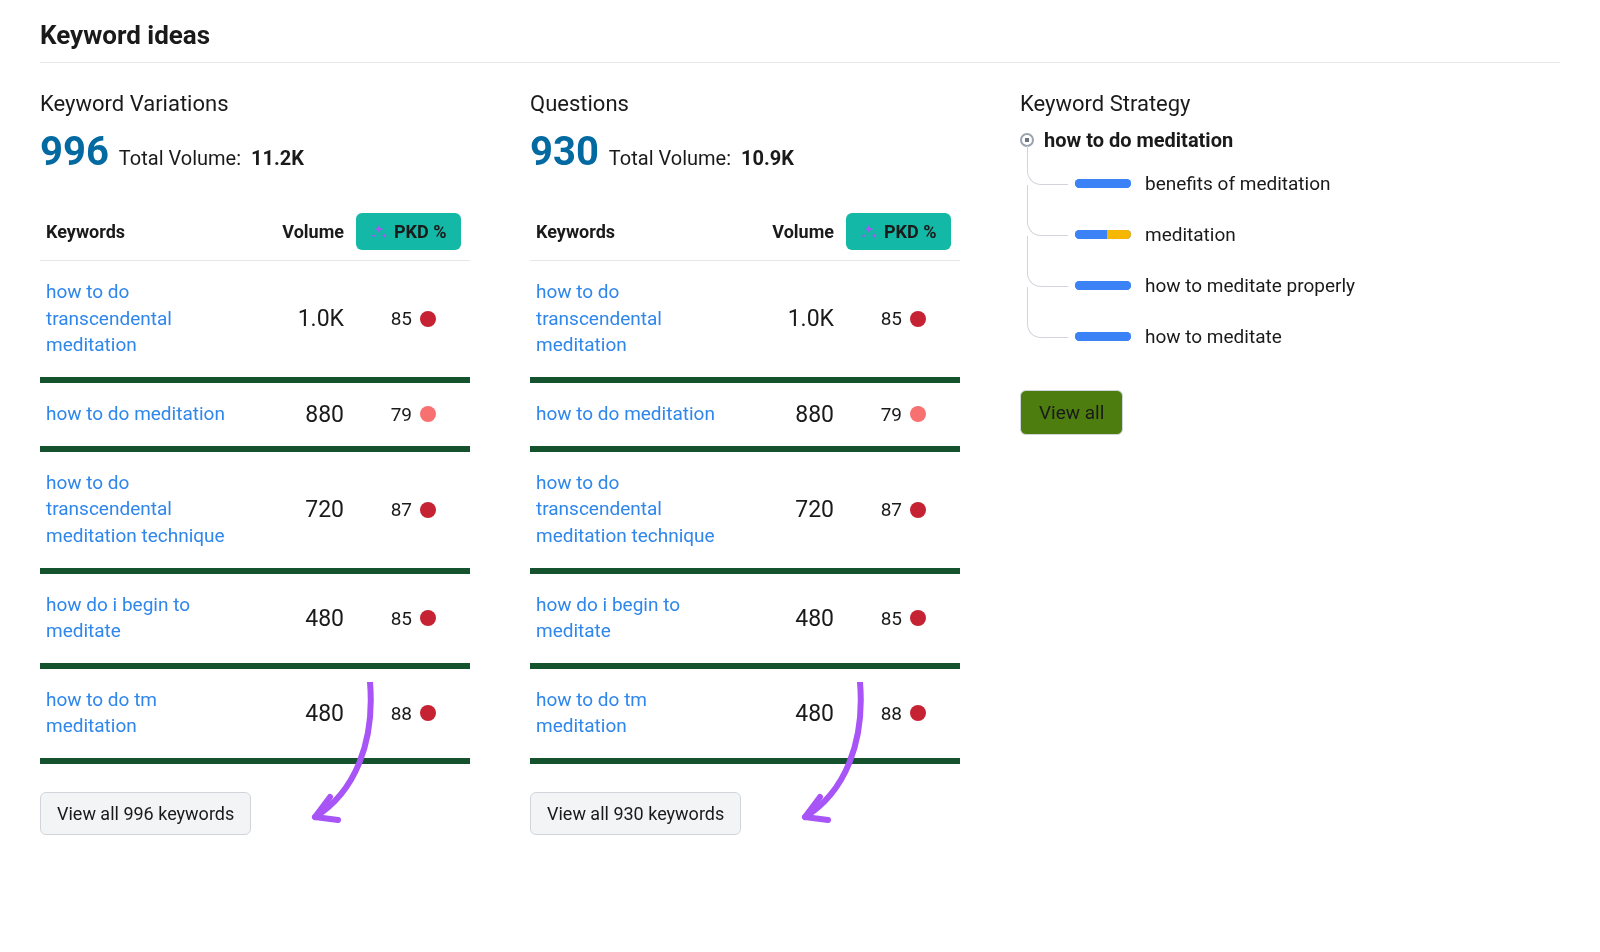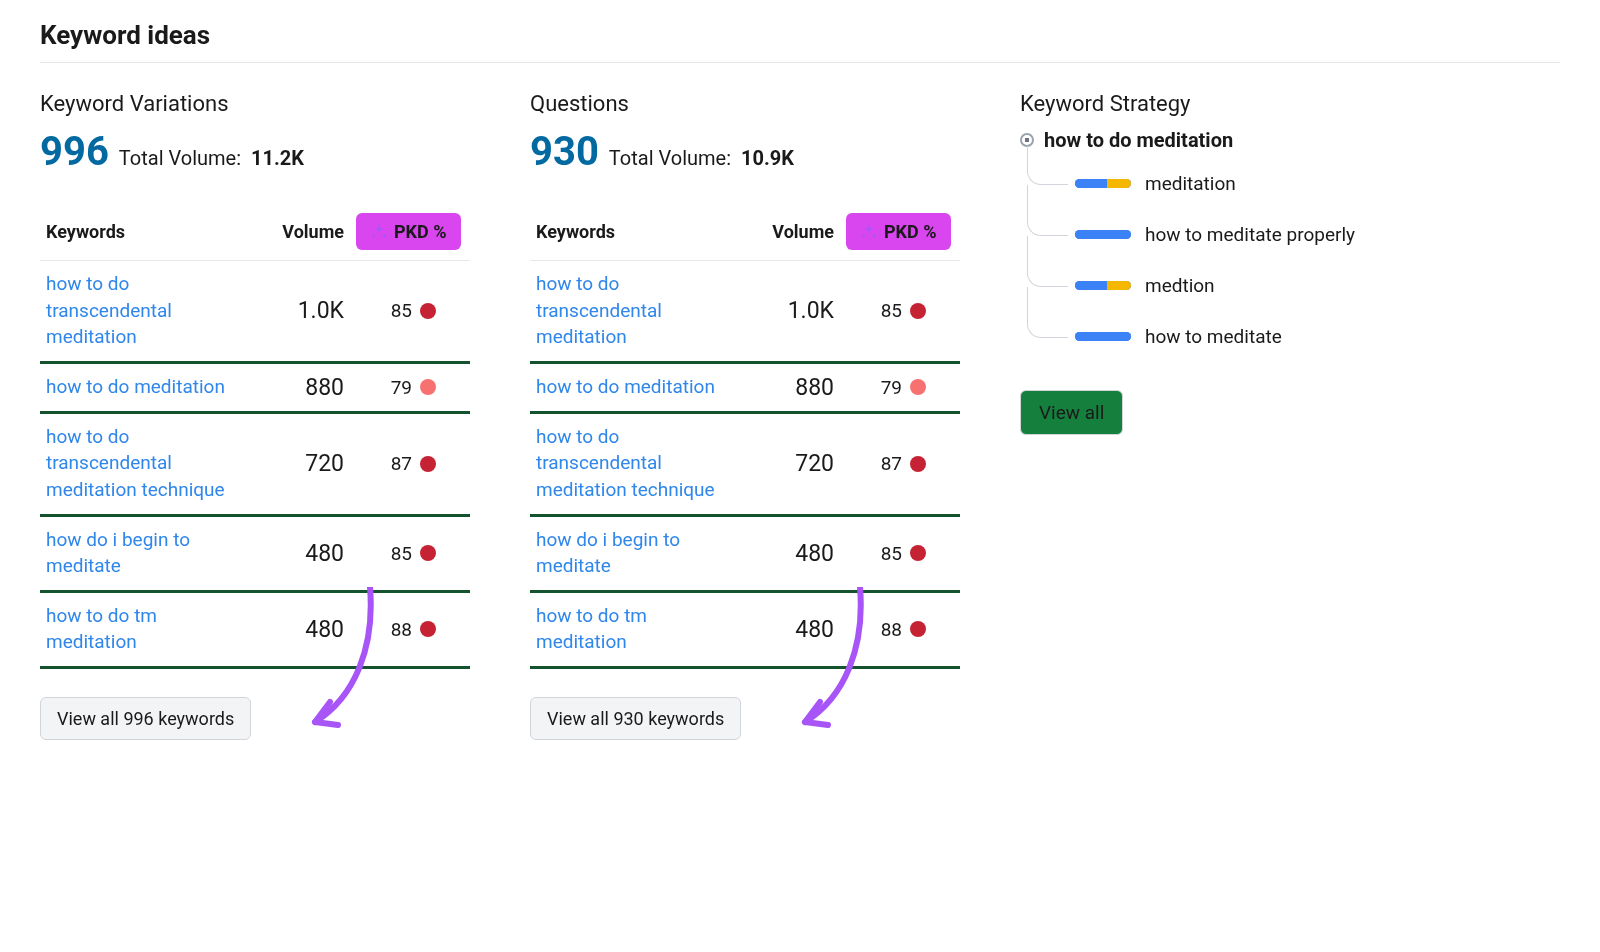--- a/index.html
+++ b/index.html
@@ -75,36 +75,36 @@
     text-align: right;
     width: 90px;
   }
   table.kw-table th.pkd-col {
     width: 120px;
   }
   .pkd-header {
     display: inline-flex;
     align-items: center;
     gap: 6px;
-    background: #d946ef;
+    background: #14b8a6;
     border-radius: 6px;
     padding: 8px 14px;
   }
   .sparkle-icon {
     display: inline-flex;
     width: 18px;
     height: 18px;
   }
   .pkd-header-text {
     font-size: 18px;
     color: #1a1a1a;
   }
   table.kw-table td {
-    padding: 10px 6px;
-    border-bottom: 3px solid #14532d;
+    padding: 18px 6px;
+    border-bottom: 6px solid #14532d;
     vertical-align: middle;
   }
   .kw-link {
     color: #2f86eb;
     font-size: 19px;
     line-height: 1.4;
     cursor: pointer;
     max-width: 200px;
     display: inline-block;
   }
@@ -220,21 +220,21 @@
     position: relative;
     overflow: hidden;
     flex-shrink: 0;
   }
   .bar .seg {
     position: absolute;
     top: 0; bottom: 0;
   }
   .view-all-small {
     margin-top: 28px;
-    background: #15803d;
+    background: #4d7c0f;
     border: 1px solid #d1d5db;
     border-radius: 6px;
     padding: 10px 18px;
     font-size: 19px;
     color: #1a1a1a;
     cursor: pointer;
     font-family: inherit;
   }
 </style>
 </head>
@@ -399,40 +399,39 @@
 
   <div class="col-strategy">
     <div class="section-title">Keyword Strategy</div>
     <div class="strategy-root">
       <span class="root-bullet"></span>
       <span>how to do meditation</span>
     </div>
     <div class="strategy-tree">
         <div class="tree-item">
           <span class="bar">
+            <span class="seg" style="left: 0%; width: 100%; background: rgb(59, 130, 246);"></span>
+          </span>
+          <span>benefits of meditation</span>
+        </div>
+        <div class="tree-item">
+          <span class="bar">
             <span class="seg" style="left: 0%; width: 58%; background: rgb(59, 130, 246);"></span>
             <span class="seg" style="left: 58%; width: 42%; background: rgb(245, 183, 0);"></span>
           </span>
           <span>meditation</span>
         </div>
         <div class="tree-item">
           <span class="bar">
             <span class="seg" style="left: 0%; width: 100%; background: rgb(59, 130, 246);"></span>
           </span>
           <span>how to meditate properly</span>
         </div>
         <div class="tree-item">
           <span class="bar">
-            <span class="seg" style="left: 0%; width: 58%; background: rgb(59, 130, 246);"></span>
-            <span class="seg" style="left: 58%; width: 42%; background: rgb(245, 183, 0);"></span>
-          </span>
-          <span>medtion</span>
-        </div>
-        <div class="tree-item">
-          <span class="bar">
             <span class="seg" style="left: 0%; width: 100%; background: rgb(59, 130, 246);"></span>
           </span>
           <span>how to meditate</span>
         </div>
       </div>
     <button class="view-all-small">View all</button>
   </div>
 
 </div>
 

